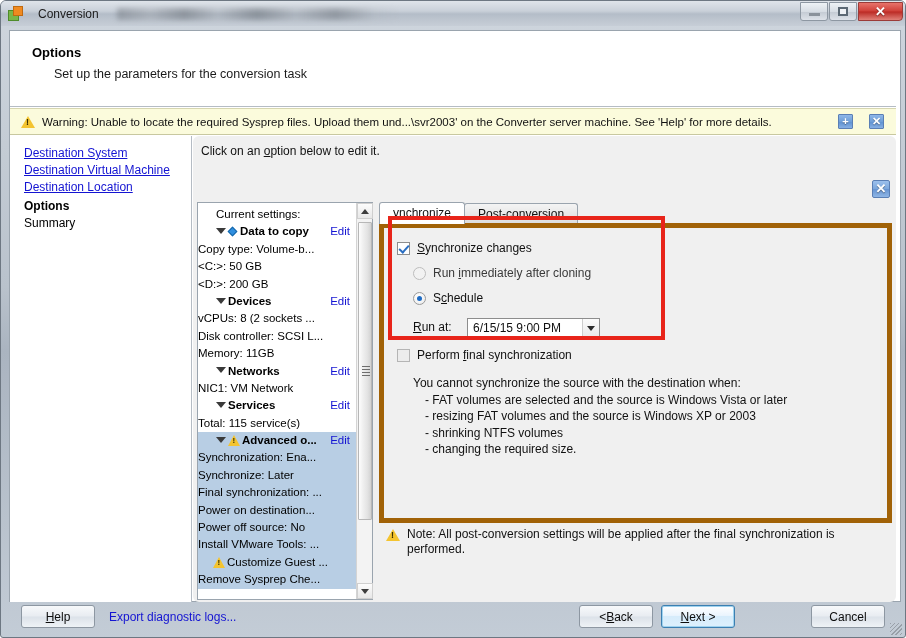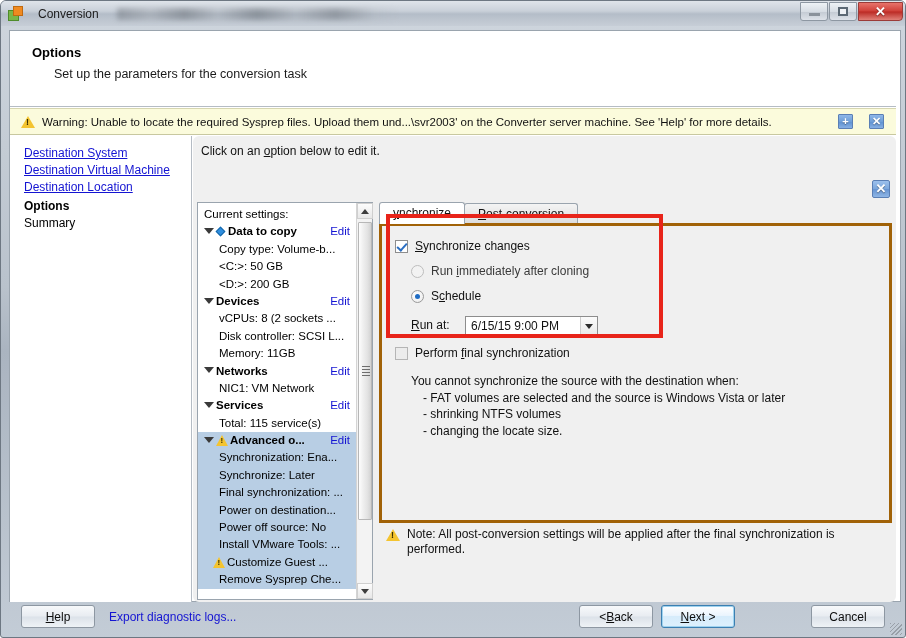--- a/index.html
+++ b/index.html
@@ -185,21 +185,21 @@
     border: 1px solid #9aa4ae;
     display: flex;
   }
   #treelist {
     width: 158px; height: 396px; overflow: hidden; position: relative;
     padding-top: 3px;
   }
   .trow {
     height: 17.4px; line-height: 17.4px; font-size: 11.5px;
     color: #000000; white-space: nowrap; overflow: hidden;
-    padding-left: 6px; position: relative;
+    padding-left: 18px; position: relative;
   }
   .trow.sel { background: #b8cee4; }
   .trow .arrow {
     display: inline-block; width: 0; height: 0; vertical-align: middle;
     border-left: 5px solid transparent; border-right: 5px solid transparent;
     border-top: 6px solid #3a3a3a; margin-right: 2px; margin-bottom: 2px;
   }
   .trow .diamond {
     display: inline-block; width: 7px; height: 7px; vertical-align: middle;
     background: #2f8fe0; transform: rotate(45deg);
@@ -212,21 +212,21 @@
   }
   .trow .wtri::after {
     content: "!"; position: absolute; left: -1.5px; top: 1px;
     font-size: 8px; font-weight: bold; color: #3a3000; line-height: 10px;
   }
   .trow .bold { font-weight: bold; }
   .trow .edit {
     color: #1414d2; position: absolute; right: 6px; top: 0;
     cursor: pointer; font-size: 11.5px;
   }
-  .trow.indent { padding-left: 21px; }
+  .trow.indent { padding-left: 0; }
 
   
   #treescroll {
     width: 16px; height: 396px; background: #f3f3f3;
     border-left: 1px solid #d4d4d4; position: relative;
   }
   .sb-arrow {
     width: 16px; height: 16px;
     background: linear-gradient(to bottom, #fcfcfc, #e8e8e8);
     border: 1px solid #cfcfcf;
@@ -271,21 +271,21 @@
     background: linear-gradient(to bottom, #f4f4f4, #dcdcdc);
   }
   .tab.active {
     background: #ffffff; height: 22px; line-height: 21px;
     position: relative; z-index: 3;
   }
   #tabbody {
     position: absolute; left: 0; top: 21px;
     width: 513px; height: 300px;
     background: #f0f0f0;
-    border: 3px solid #a16207;
+    border: 5px solid #a16207;
   }
 
   
   #redbox {
     position: absolute; left: 4px; top: -12px;
     width: 277px; height: 124px;
     border: 4px solid #e8241a;
     z-index: 5; pointer-events: none;
   }
 
@@ -524,22 +524,23 @@
           </div>
 
           <div class="chkrow" style="left:13px; top:120px;">
             <span class="cbox disabled"></span>
             <span class="lbl">Perform <span class="ul-a">f</span>inal synchronization</span>
           </div>
 
           <div id="cannot-block">
             <div>You cannot synchronize the source with the destination when:</div>
             <div class="bullet">- FAT volumes are selected and the source is Windows Vista or later</div>
+            <div class="bullet">- resizing FAT volumes and the source is Windows XP or 2003</div>
             <div class="bullet">- shrinking NTFS volumes</div>
-            <div class="bullet">- changing the locate size.</div>
+            <div class="bullet">- changing the required size.</div>
           </div>
 
         </div>
 
         <div id="noterow">
           <span class="warn-tri"></span>
           <span id="note-text">Note: All post-conversion settings will be applied after the final synchronization is performed.</span>
         </div>
 
       </div>

